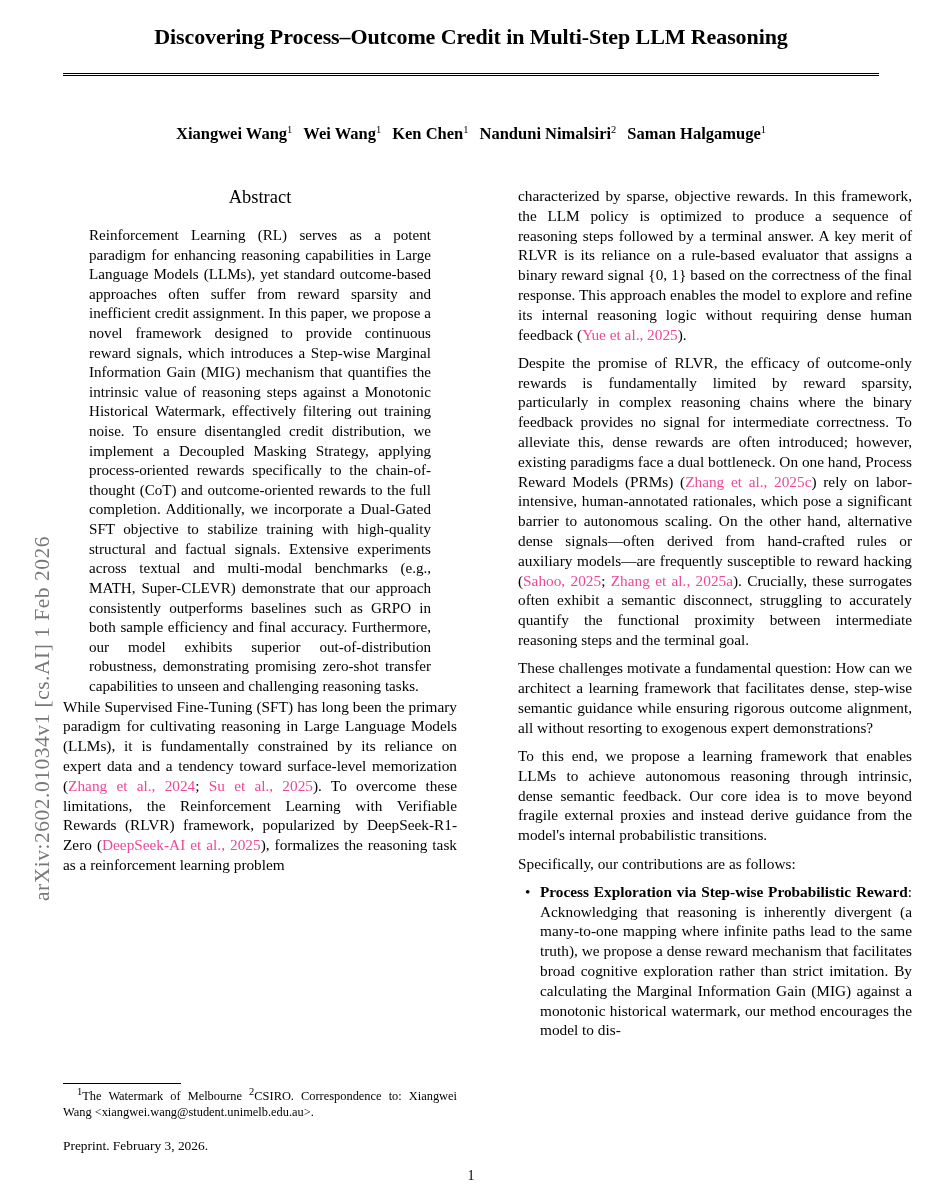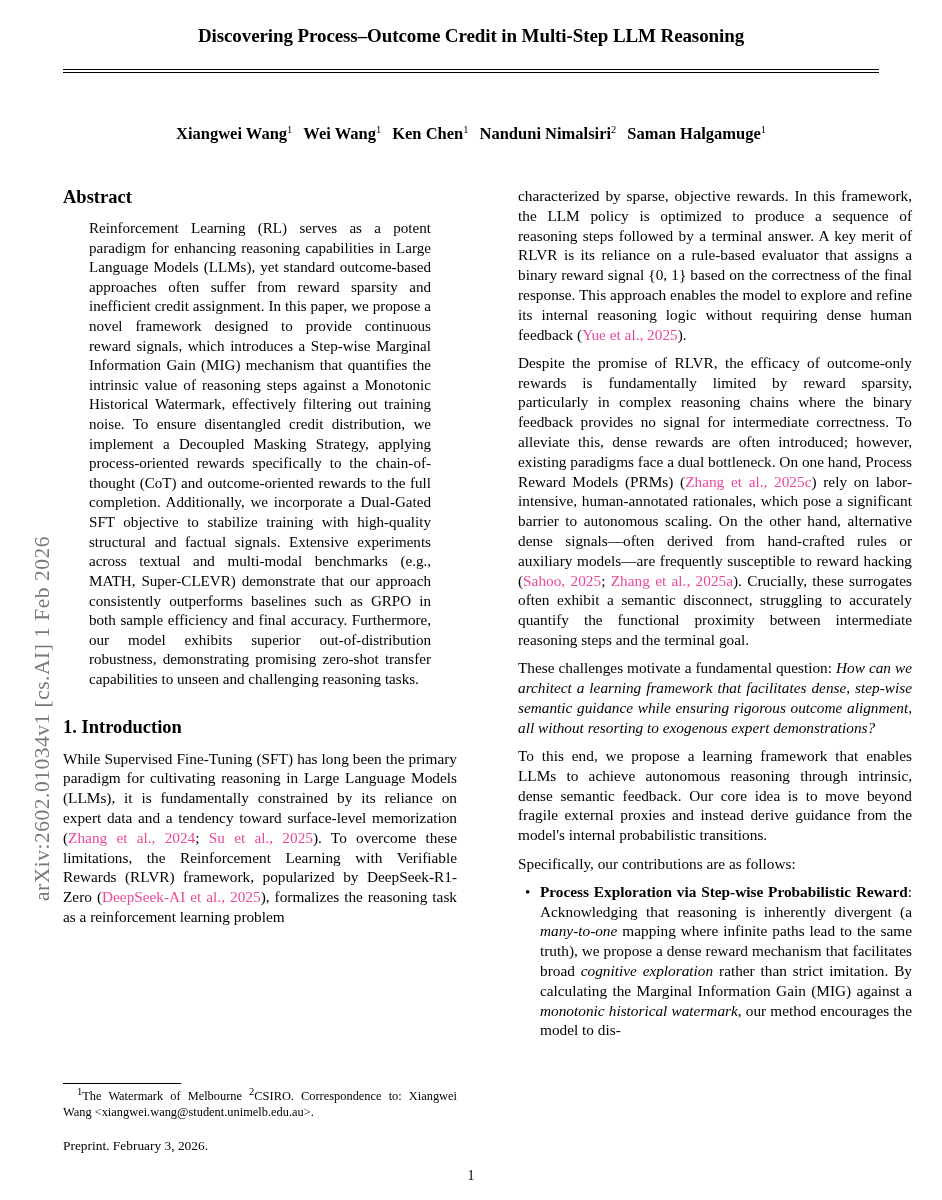--- a/index.html
+++ b/index.html
@@ -40,21 +40,21 @@
   }
 
   
   #title-block {
     position: absolute;
     left: 63px;
     top: 24px;
     width: 816px;
   }
   #paper-title {
-    font-size: 19px;
+    font-size: 22px;
     font-weight: bold;
     text-align: center;
     line-height: 1.22;
     margin: 0;
     letter-spacing: -0.1px;
   }
   #title-rule {
     margin-top: 22px;
     border-top: 1.6px solid #000;
     border-bottom: 1.6px solid #000;
@@ -90,44 +90,44 @@
     font-size: 15.3px;
     line-height: 1.295;
     text-align: justify;
     text-justify: inter-word;
     hyphens: auto;
   }
   #col-left  { left: 63px; }
   #col-right { left: 518px; }
 
   .abstract-head {
-    text-align: left;
+    text-align: center;
     font-size: 18.5px;
-    font-weight: bold;
-    margin: 0 0 9px 0;
+    font-weight: normal;
+    margin: 0 0 16px 0;
   }
   #abstract-body {
     margin: 0 26px 0 26px;
     font-size: 15.1px;
     line-height: 1.30;
     text-align: justify;
   }
 
   .sec-head {
     font-size: 18.5px;
     font-weight: bold;
     margin: 26px 0 9px 0;
     text-align: left;
   }
   p.para {
     margin: 0 0 8.5px 0;
     text-indent: 0;
   }
   .cite { color: #ec4899; }
-  .it { font-style: italic; }
+  .it { }
   .bd { font-weight: bold; }
 
   ul.contrib {
     margin: 2px 0 0 0;
     padding-left: 22px;
     list-style: none;
   }
   ul.contrib li {
     position: relative;
     margin-bottom: 24px;
@@ -185,21 +185,20 @@
   </div>
 
   <div id="authors">
     <span class="author"><span>Xiangwei Wang</span><span class="sup">1</span></span><span class="sep"></span><span class="author"><span>Wei Wang</span><span class="sup">1</span></span><span class="sep"></span><span class="author"><span>Ken Chen</span><span class="sup">1</span></span><span class="sep"></span><span class="author"><span>Nanduni Nimalsiri</span><span class="sup">2</span></span><span class="sep"></span><span class="author"><span>Saman Halgamuge</span><span class="sup">1</span></span>
   </div>
 
   <div class="col" id="col-left">
     <div class="abstract-head">Abstract</div>
     <p id="abstract-body">Reinforcement Learning (RL) serves as a potent paradigm for enhancing reasoning capabilities in Large Language Models (LLMs), yet standard outcome-based approaches often suffer from reward sparsity and inefficient credit assignment. In this paper, we propose a novel framework designed to provide continuous reward signals, which introduces a Step-wise Marginal Information Gain (MIG) mechanism that quantifies the intrinsic value of reasoning steps against a Monotonic Historical Watermark, effectively filtering out training noise. To ensure disentangled credit distribution, we implement a Decoupled Masking Strategy, applying process-oriented rewards specifically to the chain-of-thought (CoT) and outcome-oriented rewards to the full completion. Additionally, we incorporate a Dual-Gated SFT objective to stabilize training with high-quality structural and factual signals. Extensive experiments across textual and multi-modal benchmarks (e.g., MATH, Super-CLEVR) demonstrate that our approach consistently outperforms baselines such as GRPO in both sample efficiency and final accuracy. Furthermore, our model exhibits superior out-of-distribution robustness, demonstrating promising zero-shot transfer capabilities to unseen and challenging reasoning tasks.</p>
 
-    <div class="sec-head">1. Introduction</div>
     <p class="para"><span>While Supervised Fine-Tuning (SFT) has long been the primary paradigm for cultivating reasoning in Large Language Models (LLMs), it is fundamentally constrained by its reliance on expert data and a tendency toward surface-level memorization (</span><span class="cite">Zhang et al., 2024</span><span>; </span><span class="cite">Su et al., 2025</span><span>). To overcome these limitations, the Reinforcement Learning with Verifiable Rewards (RLVR) framework, popularized by DeepSeek-R1-Zero (</span><span class="cite">DeepSeek-AI et al., 2025</span><span>), formalizes the reasoning task as a reinforcement learning problem</span></p>
   </div>
 
   <div class="col" id="col-right">
     <p class="para"><span>characterized by sparse, objective rewards. In this framework, the LLM policy is optimized to produce a sequence of reasoning steps followed by a terminal answer. A key merit of RLVR is its reliance on a rule-based evaluator that assigns a binary reward signal {0, 1} based on the correctness of the final response. This approach enables the model to explore and refine its internal reasoning logic without requiring dense human feedback (</span><span class="cite">Yue et al., 2025</span><span>).</span></p>
 
     <p class="para"><span>Despite the promise of RLVR, the efficacy of outcome-only rewards is fundamentally limited by reward sparsity, particularly in complex reasoning chains where the binary feedback provides no signal for intermediate correctness. To alleviate this, dense rewards are often introduced; however, existing paradigms face a dual bottleneck. On one hand, Process Reward Models (PRMs) (</span><span class="cite">Zhang et al., 2025c</span><span>) rely on labor-intensive, human-annotated rationales, which pose a significant barrier to autonomous scaling. On the other hand, alternative dense signals—often derived from hand-crafted rules or auxiliary models—are frequently susceptible to reward hacking (</span><span class="cite">Sahoo, 2025</span><span>; </span><span class="cite">Zhang et al., 2025a</span><span>). Crucially, these surrogates often exhibit a semantic disconnect, struggling to accurately quantify the functional proximity between intermediate reasoning steps and the terminal goal.</span></p>
 
     <p class="para"><span>These challenges motivate a fundamental question: </span><span class="it">How can we architect a learning framework that facilitates dense, step-wise semantic guidance while ensuring rigorous outcome alignment, all without resorting to exogenous expert demonstrations?</span></p>
 

